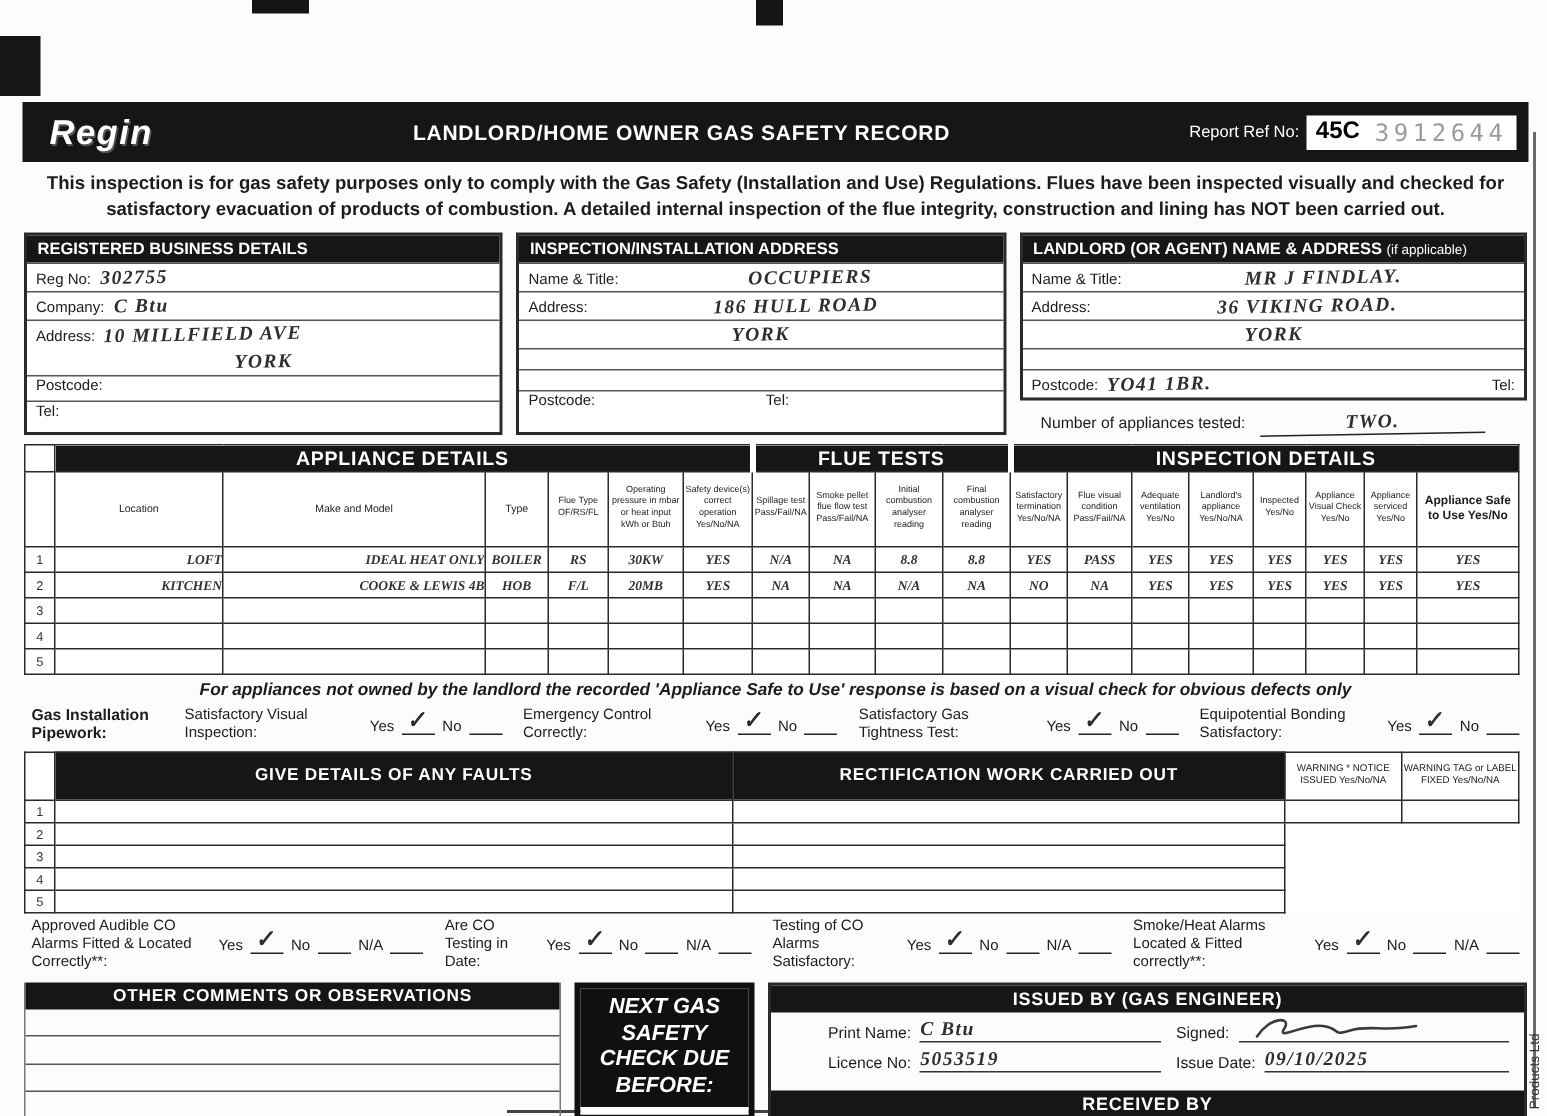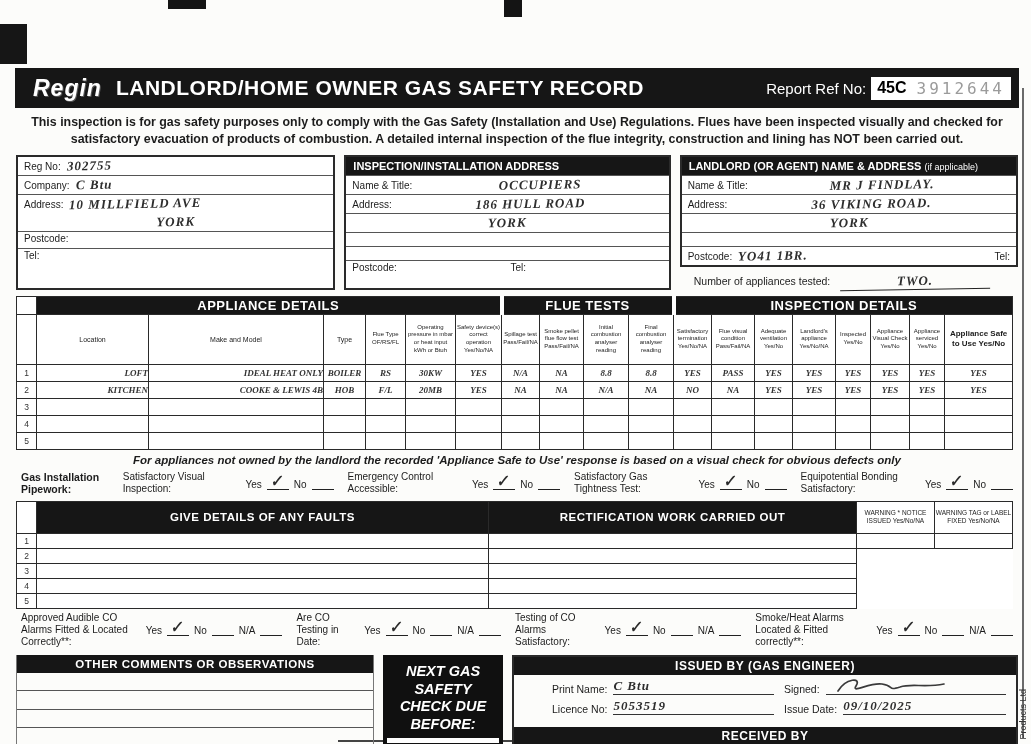--- a/index.html
+++ b/index.html
@@ -11,23 +11,23 @@
   .a2 { position:absolute; left:504px; top:0; width:18px; height:17px; background:#141414; }
   .a3 { position:absolute; left:0; top:24px; width:27px; height:40px; background:#161616; }
   .edge-r { position:absolute; left:1022px; top:88px; width:2px; height:650px; background:#6a6a6a; }
   .edge-b { position:absolute; left:338px; top:740px; width:180px; height:2px; background:#444; }
 
   .form { position:absolute; left:15px; top:68px; width:1004px; }
 
   
   .hdr { display:flex; align-items:center; background:#161616; height:40px; color:#fff; padding:0 8px; }
   .logo { font-style:italic; font-weight:bold; font-size:23px; letter-spacing:1px; padding:0 14px 0 10px; text-shadow:1px 1px 0 #555; }
-  .title { flex:1; text-align:left; font-weight:bold; font-size:21px; letter-spacing:.5px; }
+  .title { flex:1; text-align:center; font-weight:bold; font-size:14px; letter-spacing:.5px; }
   .ref { display:flex; align-items:center; gap:5px; }
-  .ref-label { font-size:15px; }
+  .ref-label { font-size:11px; }
   .ref-box { background:#fff; color:#000; padding:2px 6px; font-size:16px; font-weight:bold; display:inline-flex; gap:10px; align-items:center; }
   .serial { color:#9b9b9b; font-weight:normal; font-family:"DejaVu Sans Mono", monospace; letter-spacing:3px; font-size:16px; }
 
   .intro { font-weight:bold; font-size:12.4px; text-align:center; line-height:1.4; padding:6px 4px 4px 4px; }
 
   
   .boxes { display:flex; gap:9px; padding:2px 1px; }
   .box { border:2px solid #2a2a2a; background:#fff; }
   .b1 { width:320px; } .b2 { width:327px; } .b3wrap { width:339px; }
   .box-h { background:#161616; color:#fff; font-weight:bold; font-size:11px; padding:3px 7px; }
@@ -119,20 +119,21 @@
           <span class="serial">3912644</span>
         </span>
       </div>
     </div>
 
     <div class="intro">This inspection is for gas safety purposes only to comply with the Gas Safety (Installation and Use) Regulations. Flues have been inspected visually and checked for satisfactory evacuation of products of combustion. A detailed internal inspection of the flue integrity, construction and lining has NOT been carried out.</div>
 
     <div class="boxes">
 
       <div class="box b1">
+        <div class="box-h">REGISTERED BUSINESS DETAILS</div>
         <div class="frow">
           <span>Reg No:</span>
           <span class="hw">302755</span>
         </div>
         <div class="frow">
           <span>Company:</span>
           <span class="hw">C Btu</span>
         </div>
         <div class="frow">
           <span>Address:</span>
@@ -376,21 +377,21 @@
         <span class="opts">
           <span>Yes</span>
           <span class="slot">
               <span class="tick">✓</span>
             </span>
           <span>No</span>
           <span class="slot"></span>
         </span>
       </div>
       <div class="yitem">
-        <span class="ylab">Emergency Control Accessible:</span>
+        <span class="ylab">Emergency Control Correctly:</span>
         <span class="opts">
           <span>Yes</span>
           <span class="slot">
               <span class="tick">✓</span>
             </span>
           <span>No</span>
           <span class="slot"></span>
         </span>
       </div>
       <div class="yitem">

